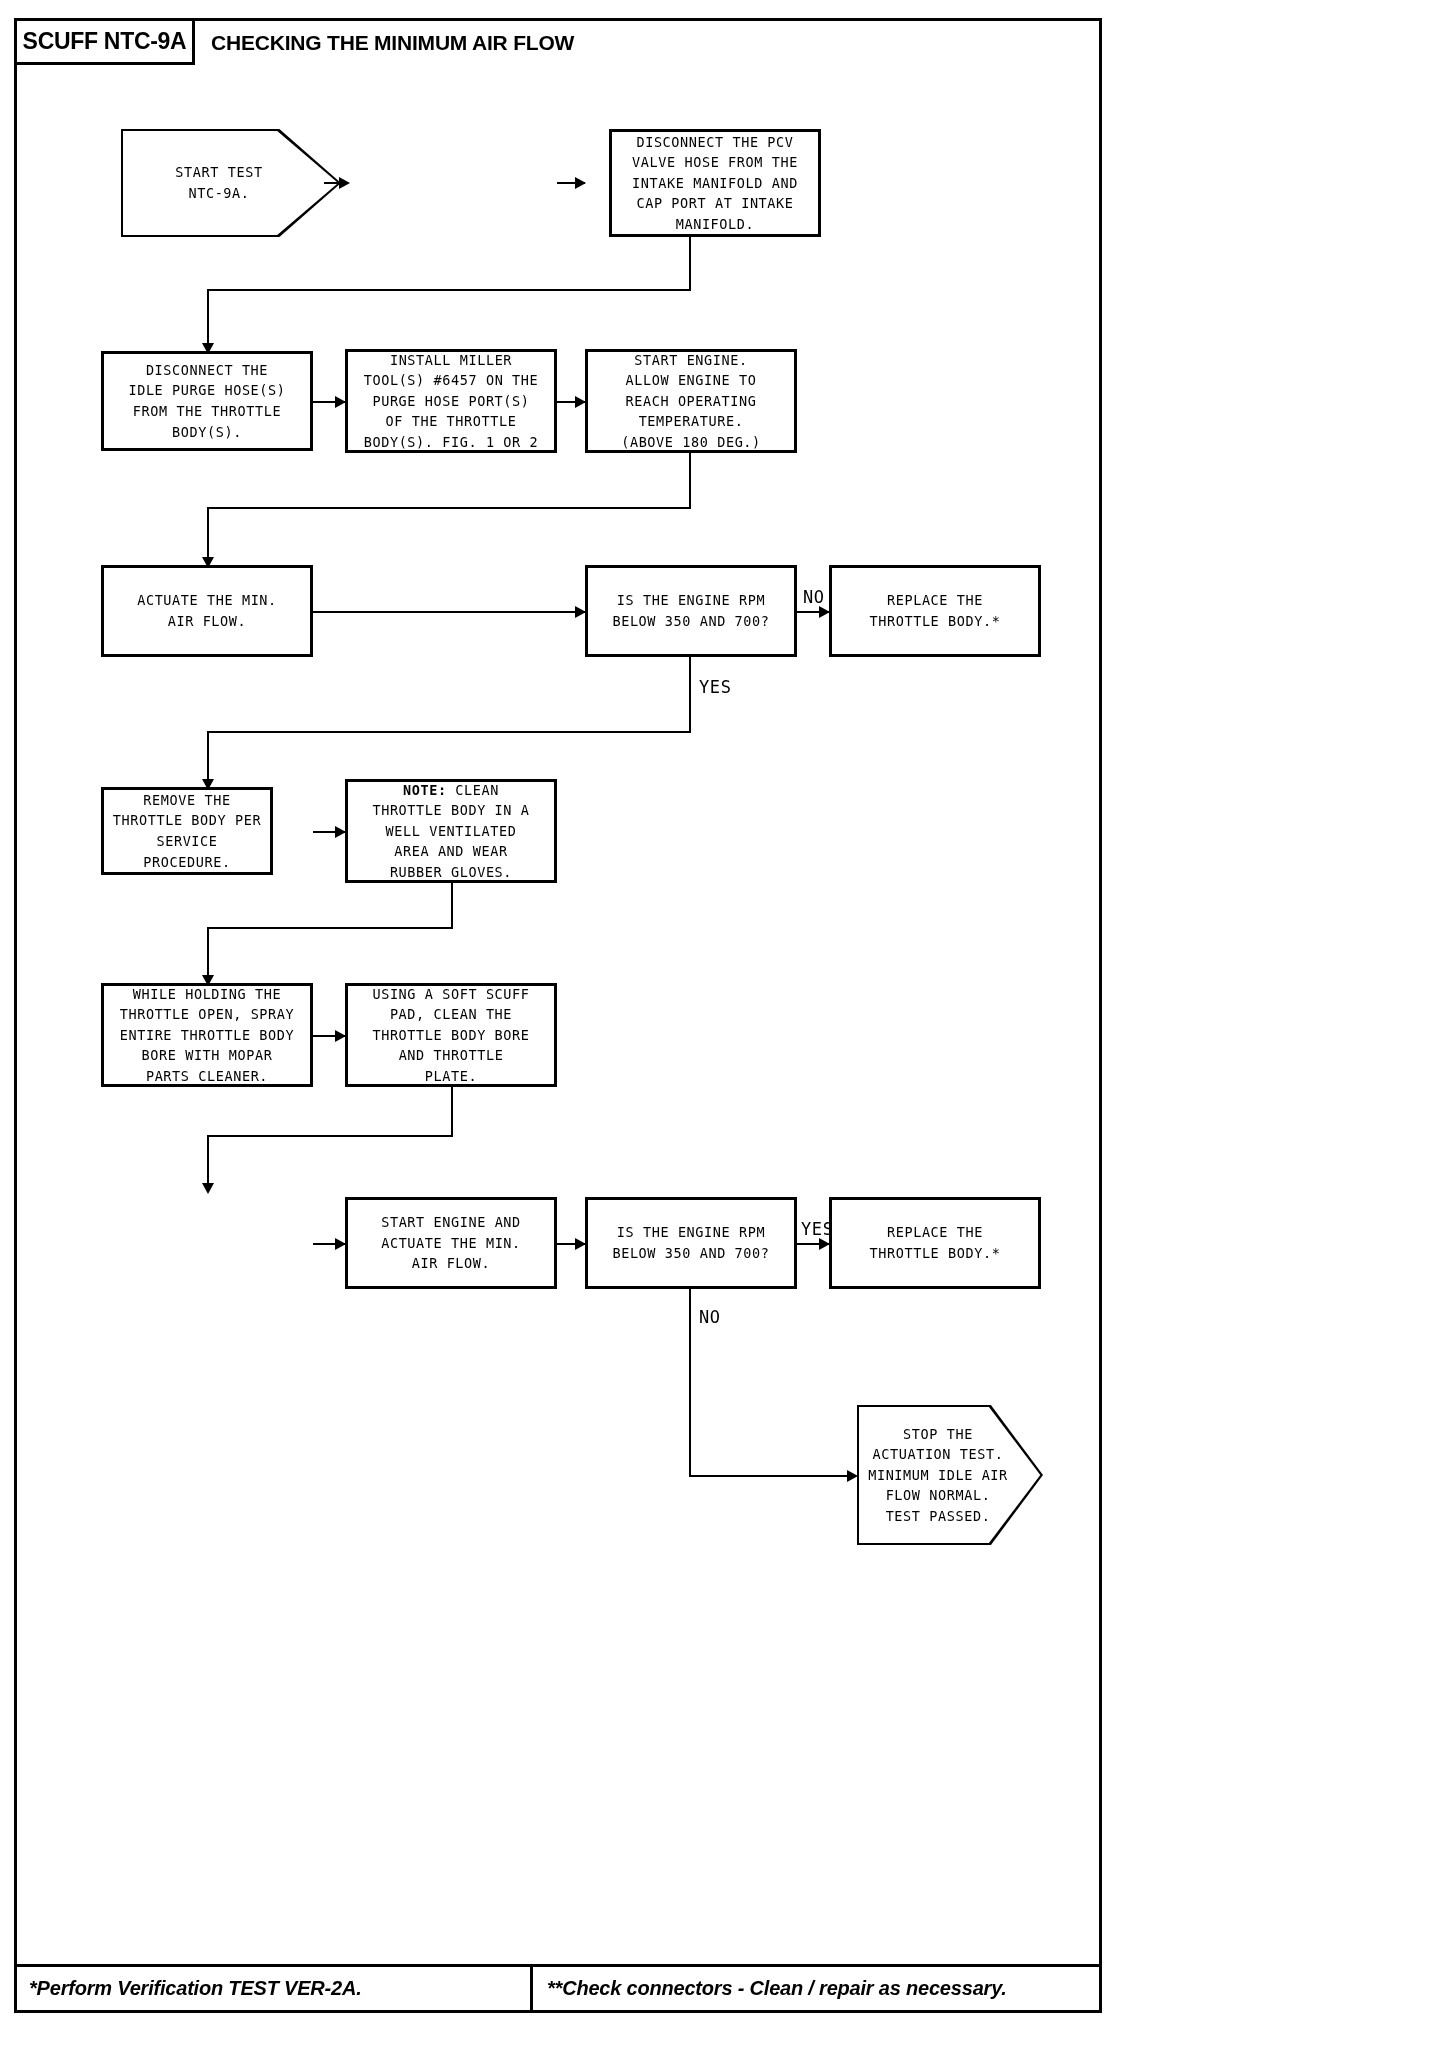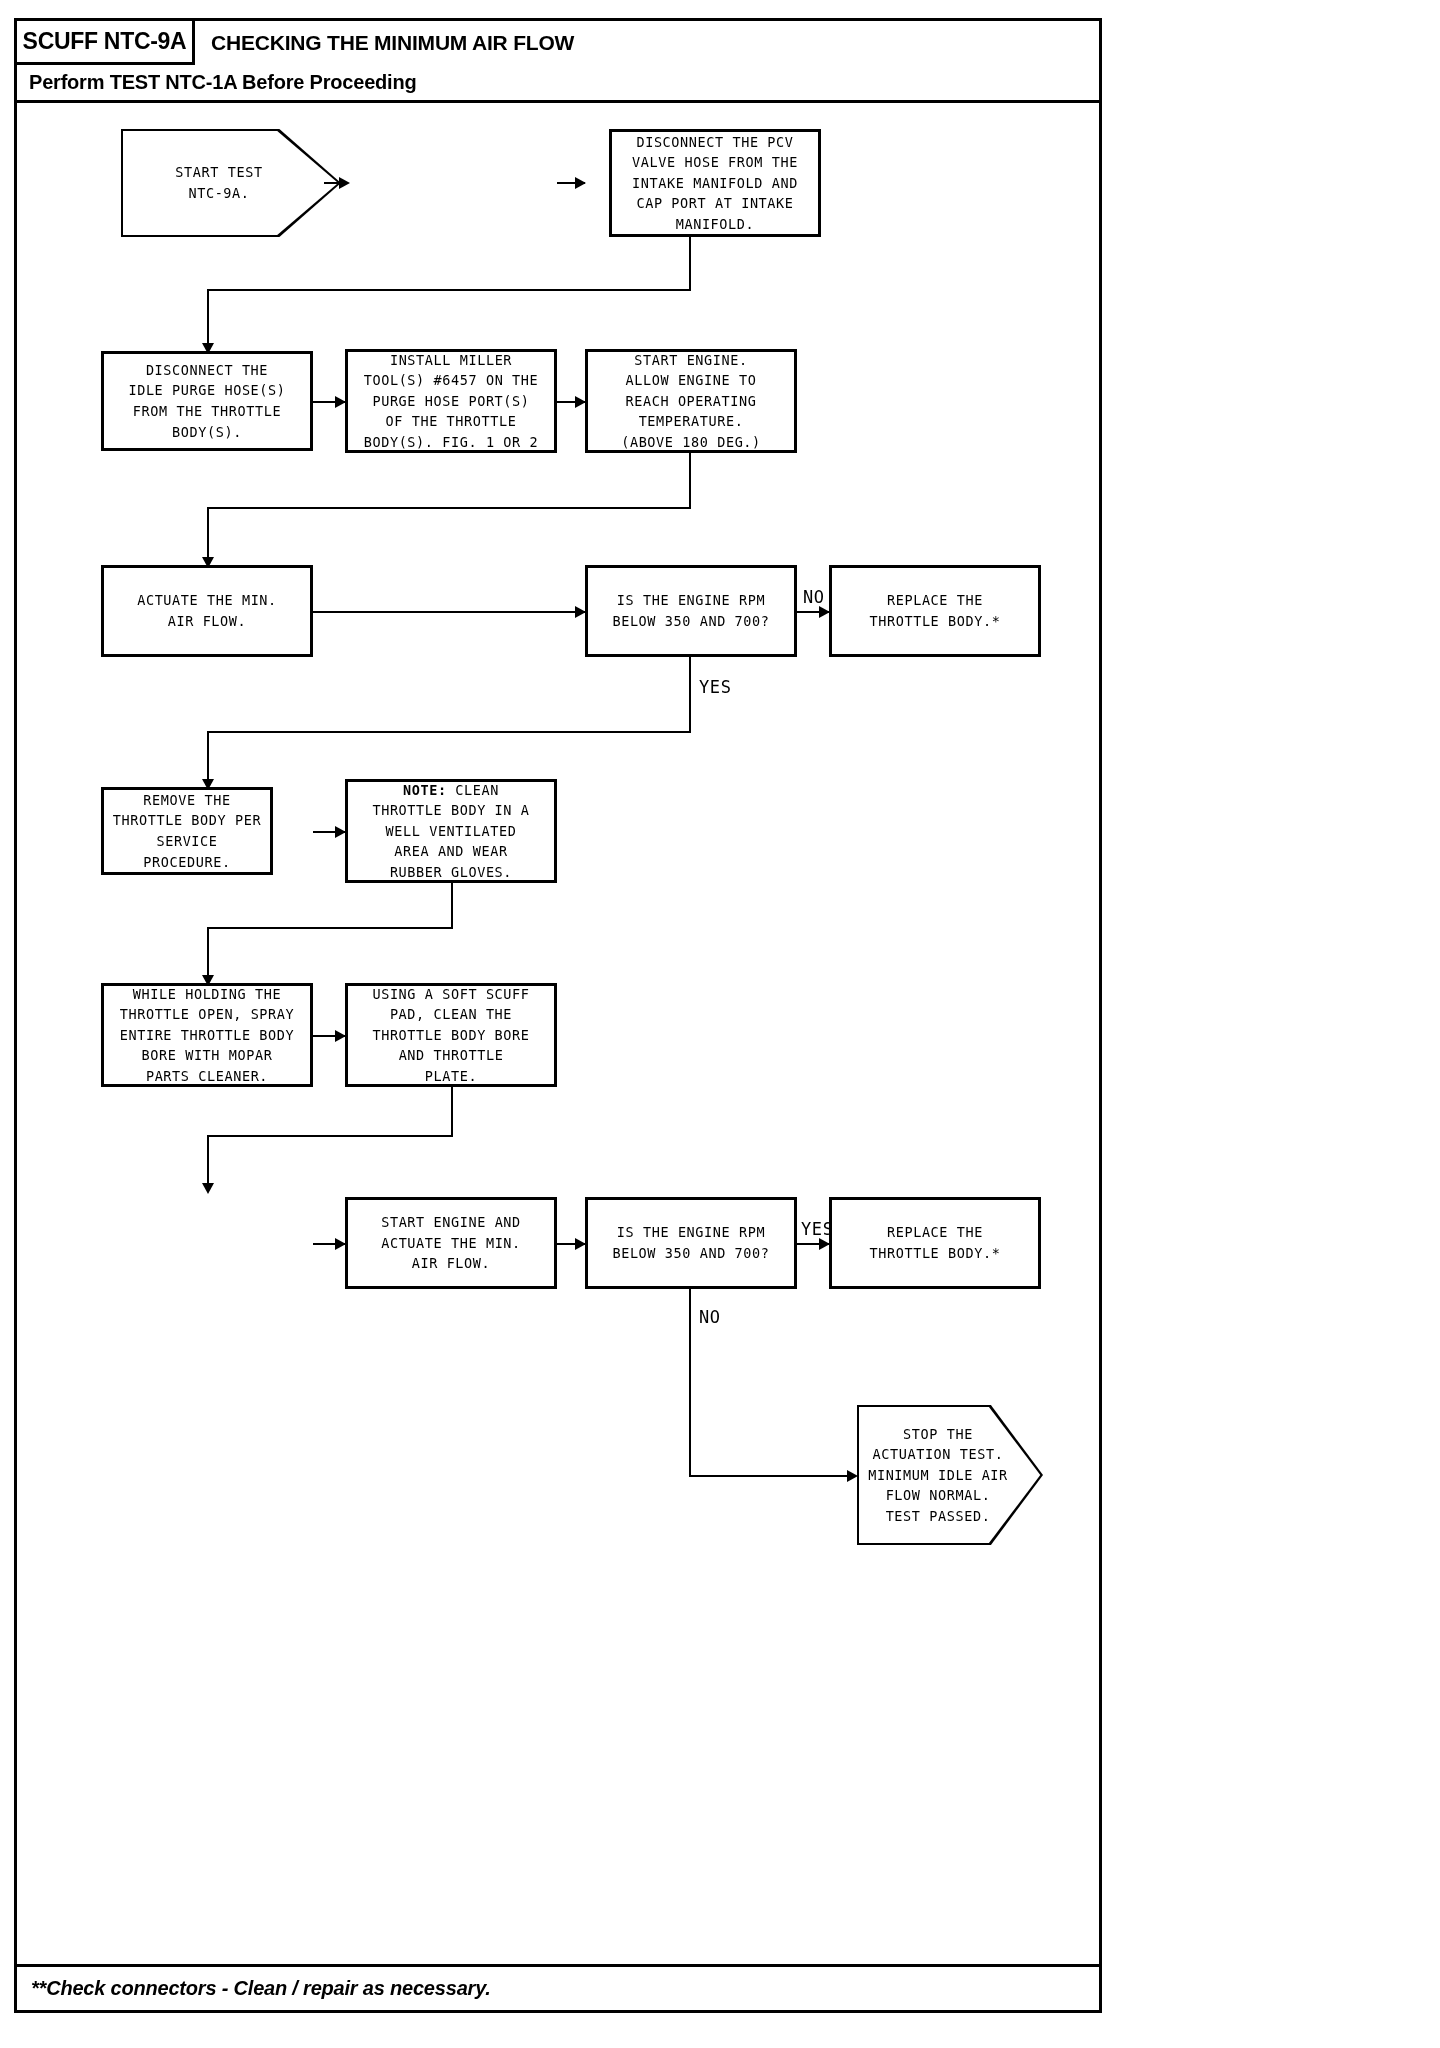--- a/index.html
+++ b/index.html
@@ -59,23 +59,20 @@
 <div class="page">
 
   <div class="hdr-row1">
     <div class="hdr-code">
       <span>SCUFF NTC-9A</span>
     </div>
     <div class="hdr-title">
       <span>CHECKING THE MINIMUM AIR FLOW</span>
     </div>
   </div>
-  <div class="hdr-row2">
-    <span>Perform TEST NTC-1A Before Proceeding</span>
-  </div>
 
   <div class="canvas">
 
     <div class="arrowshape" style="left:104px;top:26px;width:220px;height:108px;">
       <div class="inner"><span class="txt">START TEST
 NTC-9A.</span></div>
     </div>
 
 
     <div class="box thick" style="left:592px;top:26px;width:212px;height:108px;">
@@ -240,18 +237,21 @@
       <div class="inner"><span class="txt">STOP THE
 ACTUATION TEST.
 MINIMUM IDLE AIR
 FLOW NORMAL.
 TEST PASSED.</span></div>
     </div>
 
   </div>
 
   <div class="ftr">
+    <div class="ftr-l">
+      <span>*Perform Verification TEST VER-2A.</span>
+    </div>
     <div class="ftr-r">
       <span>**Check connectors - Clean / repair as necessary.</span>
     </div>
   </div>
 
 </div>
 
 </body></html>

